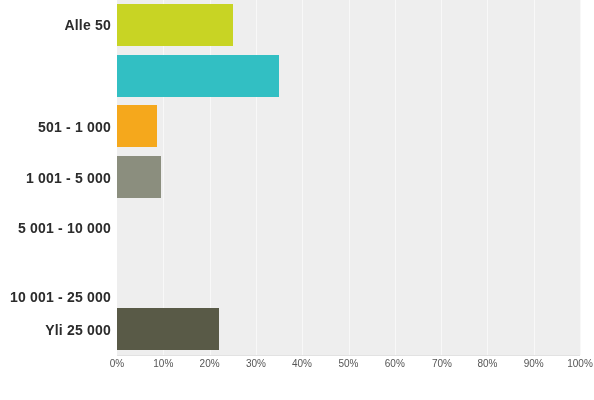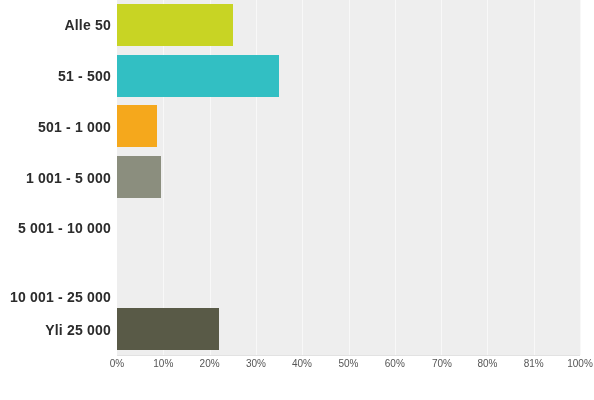--- a/index.html
+++ b/index.html
@@ -106,21 +106,20 @@
     transform: translateX(-50%);
   }
 </style>
 </head>
 <body>
 
 <div id="chart-root">
 
   <div class="cat-labels">
       <div class="cat-label" style="top: 20.3571px;">Alle 50</div>
-      <div class="cat-label" style="top: 71.0714px;">51 - 500</div>
       <div class="cat-label" style="top: 121.786px;">501 - 1 000</div>
       <div class="cat-label" style="top: 172.5px;">1 001 - 5 000</div>
       <div class="cat-label" style="top: 223.214px; padding-left: 21px;">5 001 - 10 000</div>
       <div class="cat-label" style="top: 257px; margin-top: 35px;">10 001 - 25 000</div>
       <div class="cat-label" style="top: 324.643px; padding-left: 39px;">Yli 25 000</div>
     </div>
 
   <div class="plot">
     <div class="gridlines">
         <div class="gridline" style="left: 46.3px;"></div>
@@ -159,17 +158,17 @@
   <div class="x-ticks">
       <div class="x-tick" style="left: 117px;">0%</div>
       <div class="x-tick" style="left: 163.3px;">10%</div>
       <div class="x-tick" style="left: 209.6px; text-align: center;">20%</div>
       <div class="x-tick" style="left: 255.9px;">30%</div>
       <div class="x-tick" style="left: 302px;">40%</div>
       <div class="x-tick" style="left: 348.5px;">50%</div>
       <div class="x-tick" style="left: 394.8px;">60%</div>
       <div class="x-tick" style="left: 442px; text-align: center;">70%</div>
       <div class="x-tick" style="left: 487.4px;">80%</div>
-      <div class="x-tick" style="left: 533.7px;">81%</div>
+      <div class="x-tick" style="left: 533.7px;">90%</div>
       <div class="x-tick" style="left: 580px;">100%</div>
     </div>
 
 </div>
 
 </body></html>

